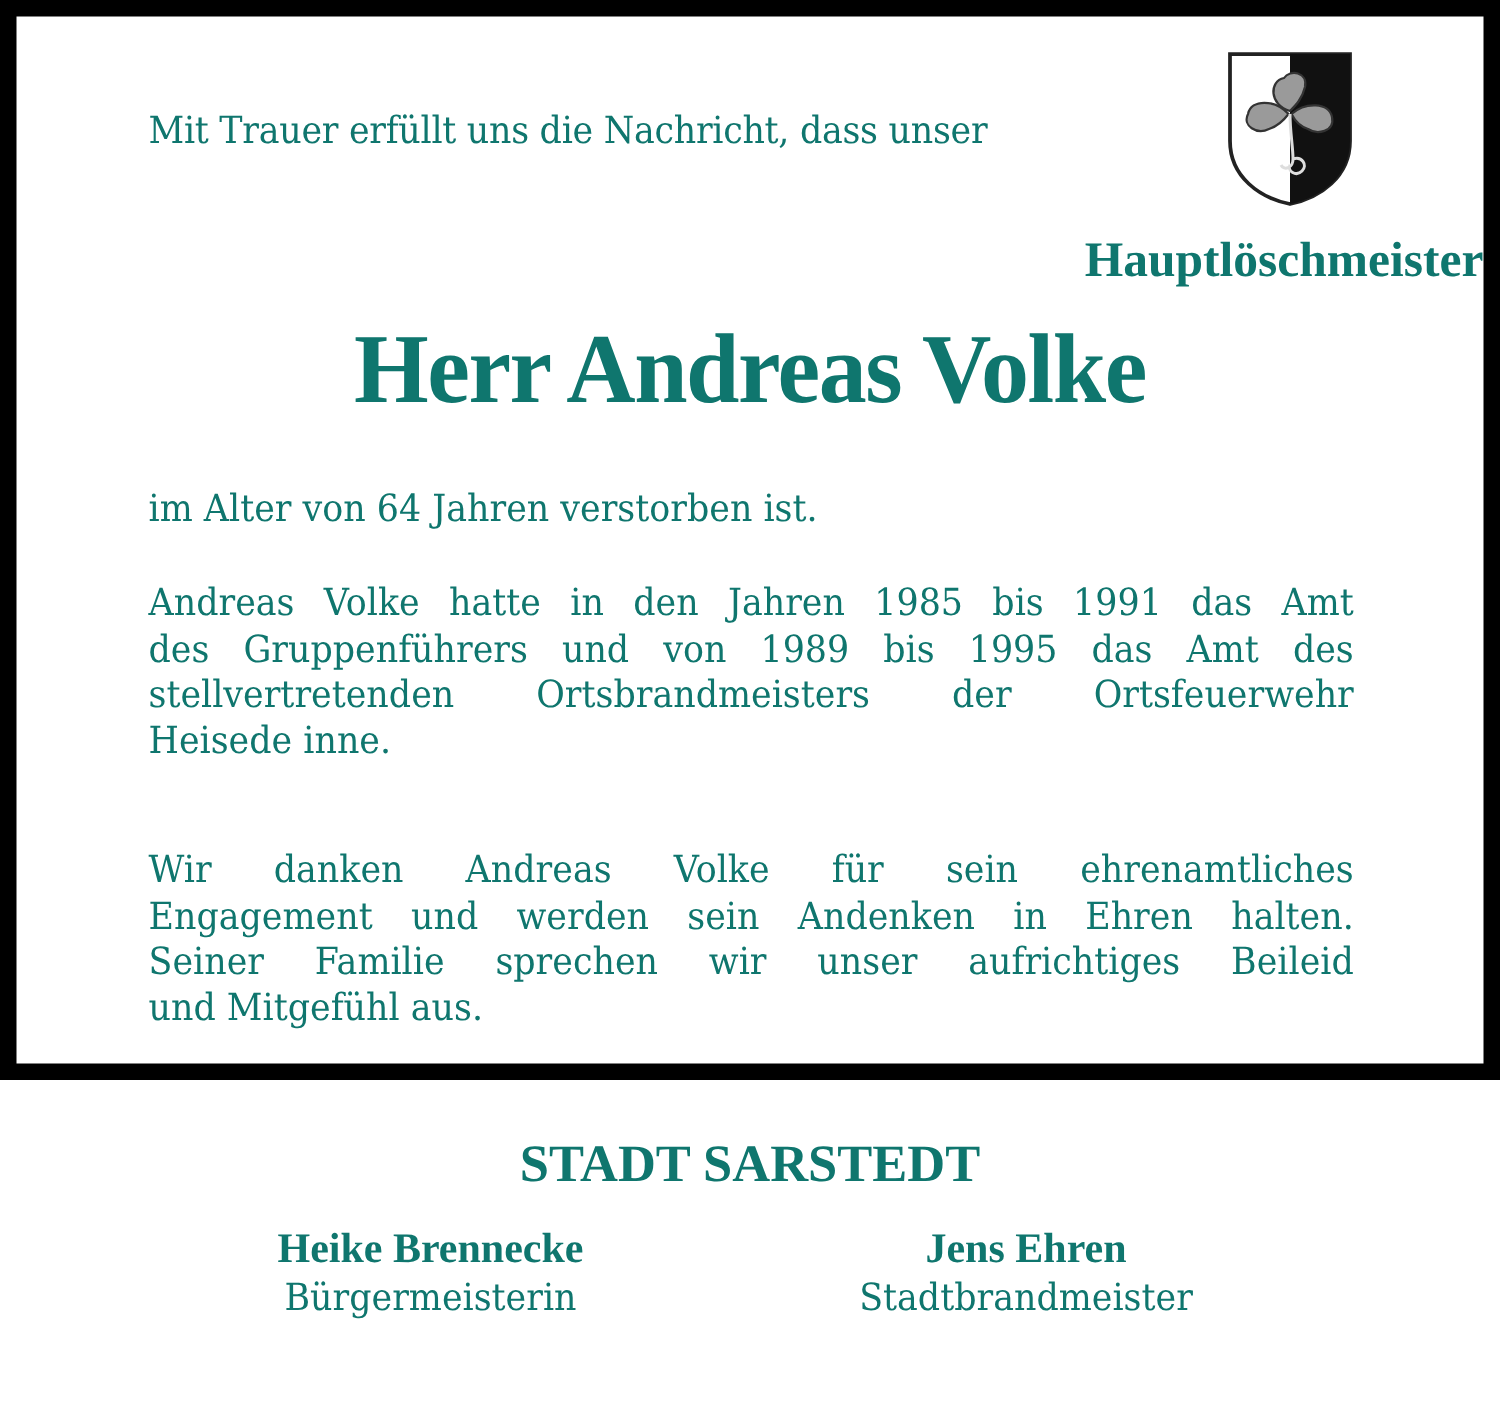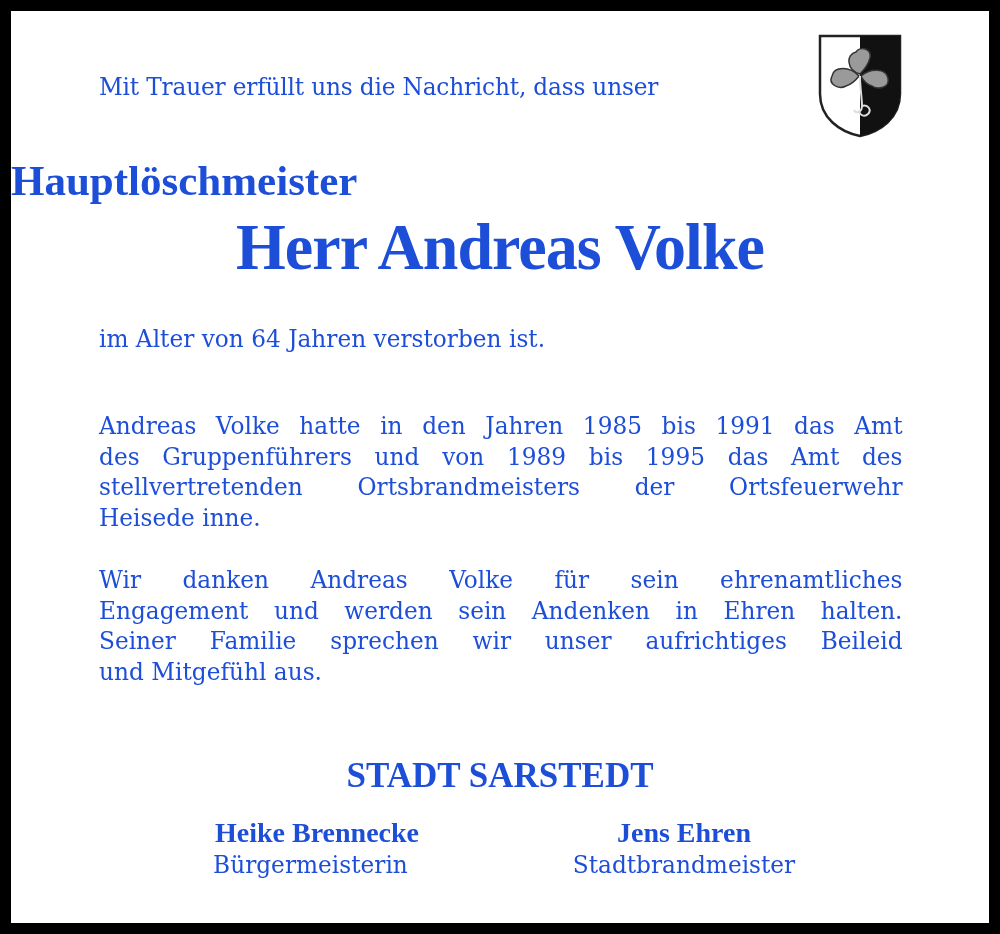--- a/index.html
+++ b/index.html
@@ -1,39 +1,39 @@
 <!DOCTYPE html>
 <html><head>
   <meta charset="utf-8">
   <style>
     html, body { margin: 0; padding: 0; background: #fff; }
     body { width: 1000px; height: 934px; overflow: hidden; }
     .frame {
       position: absolute; left: 0; top: 0;
-      width: 1000px; height: 934px;
+      width: 1000px; height: 720px;
       box-sizing: border-box;
       border: 11px solid #000;
       background: #fff;
       font-family: "DejaVu Serif", "Liberation Serif", serif;
-      color: #1d4ed8;
+      color: #0f766e;
     }
     .abs { position: absolute; white-space: nowrap; }
     .intro { left: 88px; top: 61px; font-size: 25px; letter-spacing: -0.2px; transform: scaleX(0.93); transform-origin: left top; }
     .crest { left: 805px; top: 21px; width: 88px; height: 106px; }
-    .rank { left: 0; width: 978px; top: 145px; text-align: left; font-family: "Liberation Serif", serif; font-weight: bold; font-size: 43px; }
+    .rank { left: 0; width: 978px; top: 145px; text-align: right; font-family: "Liberation Serif", serif; font-weight: bold; font-size: 33px; }
     .name { left: 0; width: 978px; top: 198px; text-align: center; font-family: "Liberation Serif", serif; font-weight: bold; font-size: 66px; letter-spacing: -1px; transform: scaleX(0.97); }
     .age { left: 88px; top: 313px; font-size: 25px; transform: scaleX(0.93); transform-origin: left top; }
     .para { left: 88px; width: 804px; font-size: 25px; line-height: 30.5px; white-space: normal; }
     .para .ln { display: block; white-space: nowrap; text-align-last: justify; text-align: justify; transform: scaleX(0.93); transform-origin: left top; width: 864px; }
     .para .ln.last { text-align-last: left; }
-    .p1 { top: 400px; }
+    .p1 { top: 376px; }
     .p2 { top: 554px; }
     .org { left: 0; width: 978px; top: 745px; text-align: center; font-family: "Liberation Serif", serif; font-weight: bold; font-size: 35px; }
     .sig { top: 805px; width: 320px; text-align: center; }
-    .sig-left { left: 88px; text-align: right; }
+    .sig-left { left: 116px; }
     .sig-right { left: 513px; }
     .sig-name { display: block; font-family: "Liberation Serif", serif; font-weight: bold; font-size: 28px; line-height: 34px; }
     .sig-role { display: block; font-size: 25px; line-height: 30px; transform: scaleX(0.93); }
   </style>
 </head>
 <body>
 
 <div class="frame">
 
   <div class="abs intro">Mit Trauer erfüllt uns die Nachricht, dass unser</div>

